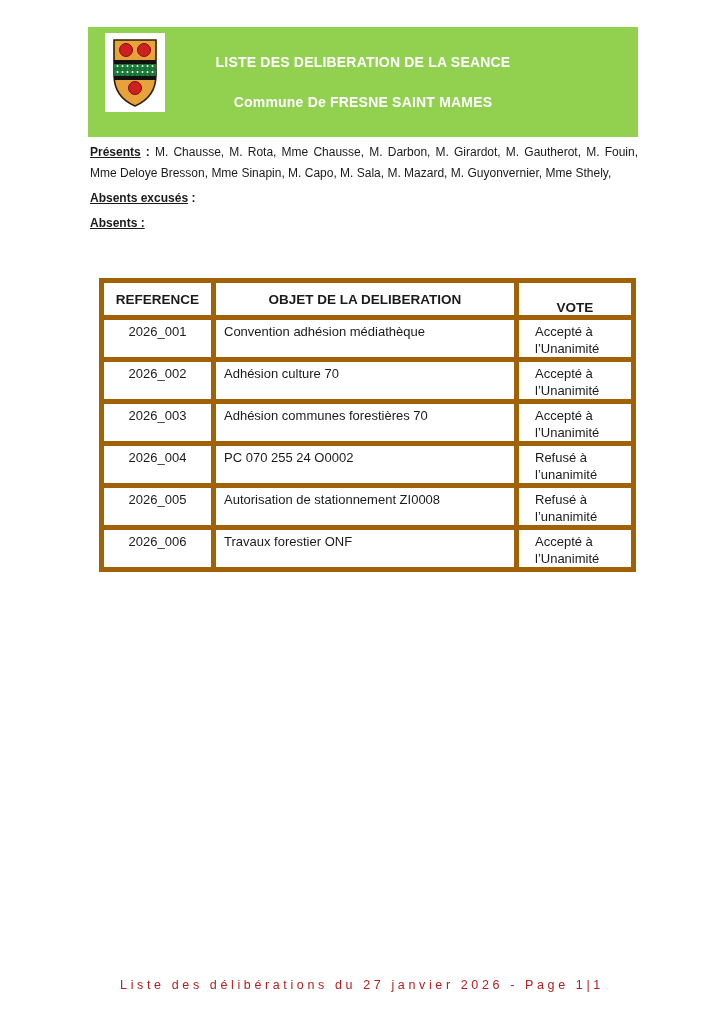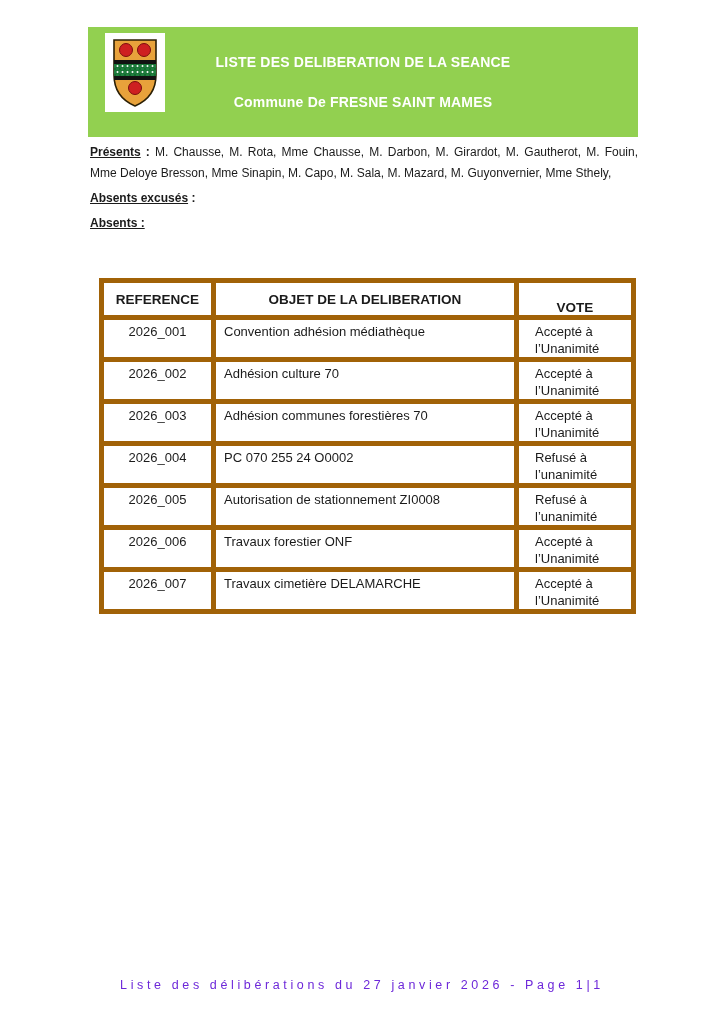--- a/index.html
+++ b/index.html
@@ -89,21 +89,21 @@
   .delib-table td.vote  { text-align: left; padding-left: 16px; padding-right: 4px; }
 
   
   .page-footer {
     position: absolute;
     left: 0; top: 978px;
     width: 724px;
     text-align: center;
     font-size: 12.5px;
     letter-spacing: 0.29em;
-    color: #6d28d9;
+    color: #b91c1c;
   }
 </style>
 </head>
 <body>
 
 <div class="page">
 
   <div class="banner">
     <div class="crest-box">
       <svg viewBox="0 0 60 79" xmlns="http://www.w3.org/2000/svg">
@@ -186,23 +186,18 @@
       <tr>
         <td class="ref">2026_005</td>
         <td class="objet">Autorisation de stationnement ZI0008</td>
         <td class="vote">Refusé à l’unanimité</td>
       </tr>
       <tr>
         <td class="ref">2026_006</td>
         <td class="objet">Travaux forestier ONF</td>
         <td class="vote">Accepté à l’Unanimité</td>
       </tr>
-      <tr>
-        <td class="ref">2026_007</td>
-        <td class="objet">Travaux cimetière DELAMARCHE</td>
-        <td class="vote">Accepté à l’Unanimité</td>
-      </tr>
     </tbody>
   </table>
 
   <div class="page-footer">Liste des délibérations du 27 janvier 2026 - Page 1|1</div>
 
 </div>
 
 </body></html>

